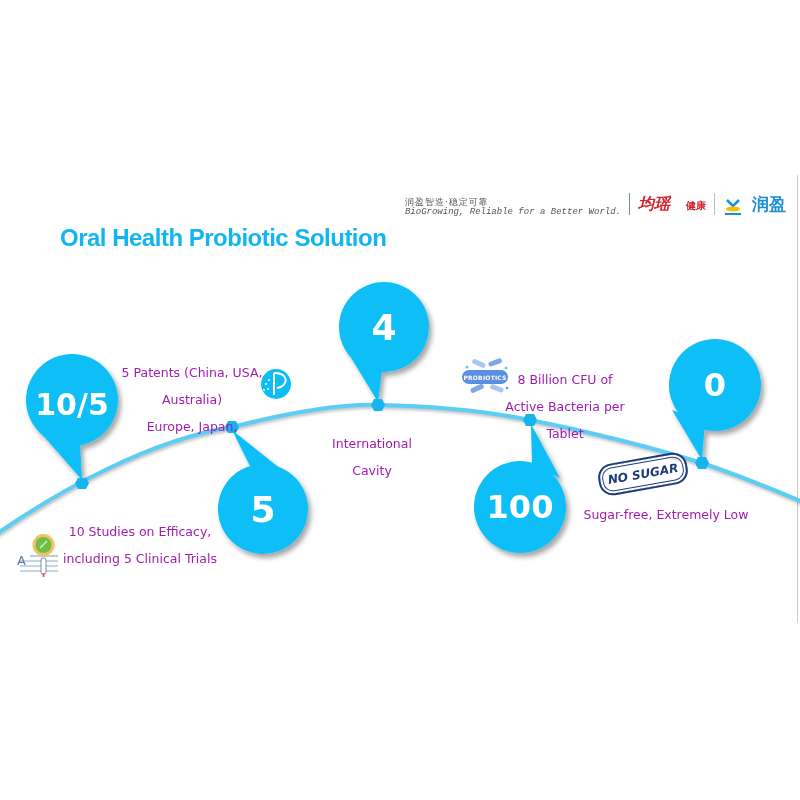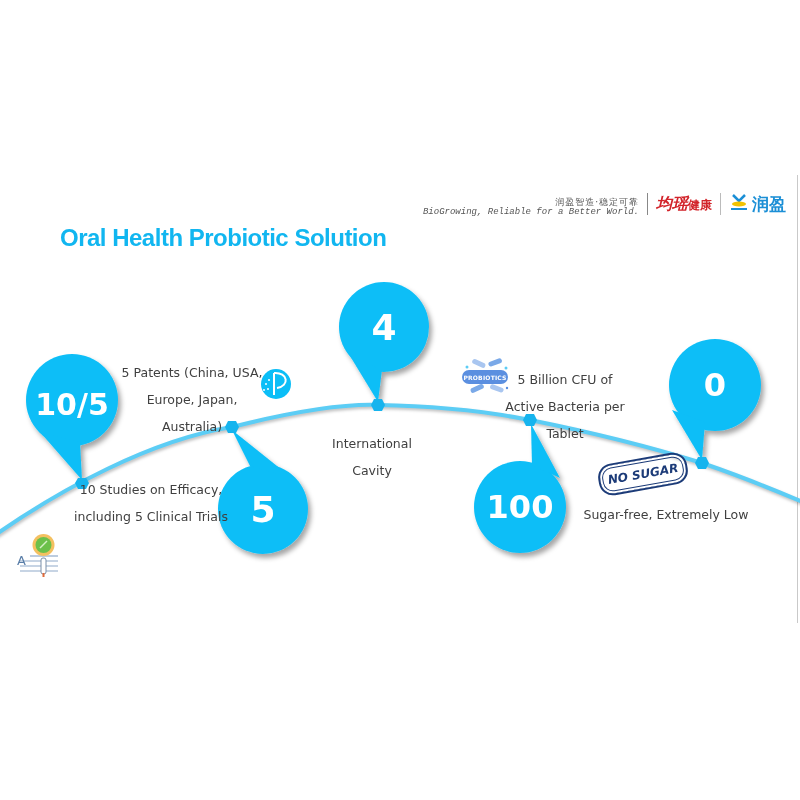--- a/index.html
+++ b/index.html
@@ -1,34 +1,34 @@
 <!DOCTYPE html>
 <html><head>
 <meta charset="utf-8">
 <style>
   html, body { margin:0; padding:0; }
   body { width:800px; height:800px; background:#ffffff; position:relative; overflow:hidden;
          font-family:"Liberation Sans", "DejaVu Sans", sans-serif; }
   .slide { position:absolute; left:0; top:0; width:800px; height:800px; }
   .edge-line { position:absolute; left:797px; top:175px; width:1px; height:448px; background:#c9c9c9; }
   .header { position:absolute; right:14px; top:190px; height:28px; display:flex; align-items:center; gap:8px; }
-  .tagline { text-align:right; line-height:1.1;margin-top:8px; }
+  .tagline { line-height:1.1;margin-top:8px; }
   .tagline .cn { font-size:9px; color:#555; font-family:"DejaVu Sans", sans-serif; letter-spacing:1px; }
   .tagline .en { font-size:9px; color:#555; font-family:"Liberation Mono", "DejaVu Sans Mono", monospace;font-style:italic; }
   .vsep { width:1px; height:22px; background:#888; }
   .logo1 { font-family:"DejaVu Serif", serif; font-weight:bold; color:#d2232a; font-size:16px; font-style:italic; white-space:nowrap; }
-  .logo1 .small { font-size:12px; font-style:normal; }
-  .logo2 { display:flex; align-items:flex-start; gap:3px; }
+  .logo1 .small { font-size:10px; font-style:normal;margin-left:16px; }
+  .logo2 { display:flex; align-items:flex-end; gap:9px; }
   .logo2 .txt { color:#1b8fd6; font-weight:bold; font-size:17px; font-family:"DejaVu Sans", sans-serif; }
   .title { position:absolute; left:60px; top:224px; font-size:24px; font-weight:bold; color:#11B6F0;
            font-family:Liberation Sans, sans-serif; letter-spacing:-0.5px; }
   svg.art { position:absolute; left:0; top:0; }
   .bubble-num { position:absolute; color:#fff; font-weight:bold; text-align:center;
                 font-family:"DejaVu Sans", sans-serif; transform:translate(-50%,-50%); white-space:nowrap; }
-  .caption { position:absolute; color:#404040; font-size:12.5px; text-align:center; line-height:27px;
+  .caption { position:absolute; color:#a21caf; font-size:12.5px; text-align:center; line-height:27px;
              font-family:"DejaVu Sans", sans-serif; transform:translateX(-50%); white-space:nowrap; }
   .nosugar { position:absolute; left:598px; top:458px; width:86px; height:28px; border:2.5px solid #1c3b78;
              border-radius:14px; transform:rotate(-10deg); display:flex; align-items:center; justify-content:center;
              color:#1c3b78; font-weight:bold; font-size:12px; font-family:"DejaVu Sans", sans-serif; font-style:italic;
              box-shadow: inset 0 0 0 2px #fff, inset 0 0 0 3px #1c3b78; }
   .probiotics { position:absolute; left:462px; top:358px; width:50px; height:36px; }
   .probiotics .pill { position:absolute; left:0; top:12px; width:46px; height:14px; border-radius:7px;
              background:#5b8fe0; color:#fff; font-size:6px; font-weight:bold; display:flex; align-items:center;
              justify-content:center; font-family:"DejaVu Sans", sans-serif; letter-spacing:0.2px; }
 </style>
@@ -142,34 +142,34 @@
   <div class="nosugar">NO SUGAR</div>
 
   <div class="bubble-num" style="left:72px; top:404px; font-size:30px;">10/5</div>
   <div class="bubble-num" style="left:263px; top:509px; font-size:36px;">5</div>
   <div class="bubble-num" style="left:384px; top:327px; font-size:36px;">4</div>
   <div class="bubble-num" style="left:520px; top:507px; font-size:32px;">100</div>
   <div class="bubble-num" style="left:715px; top:385px; font-size:32px;">0</div>
 
   <div class="caption" style="left:192px; top:359px;">
     <div>5 Patents (China, USA,</div>
+    <div>Australia)</div>
     <div>Europe, Japan,</div>
-    <div>Australia)</div>
   </div>
-  <div class="caption" style="left:140px; top:476px;margin-left:11px;">
+  <div class="caption" style="left:140px; top:518px;">
     <div>10 Studies on Efficacy,</div>
     <div>including 5 Clinical Trials</div>
     <div></div>
   </div>
   <div class="caption" style="left:372px; top:430px;">
     <div>International</div>
     <div>Cavity</div>
   </div>
   <div class="caption" style="left:565px; top:366px;">
-    <div>5 Billion CFU of</div>
+    <div>8 Billion CFU of</div>
     <div>Active Bacteria per</div>
     <div>Tablet</div>
   </div>
   <div class="caption" style="left:666px; top:501px;">
     <div>Sugar-free, Extremely Low</div>
   </div>
 
 </div>
 
 </body></html>

